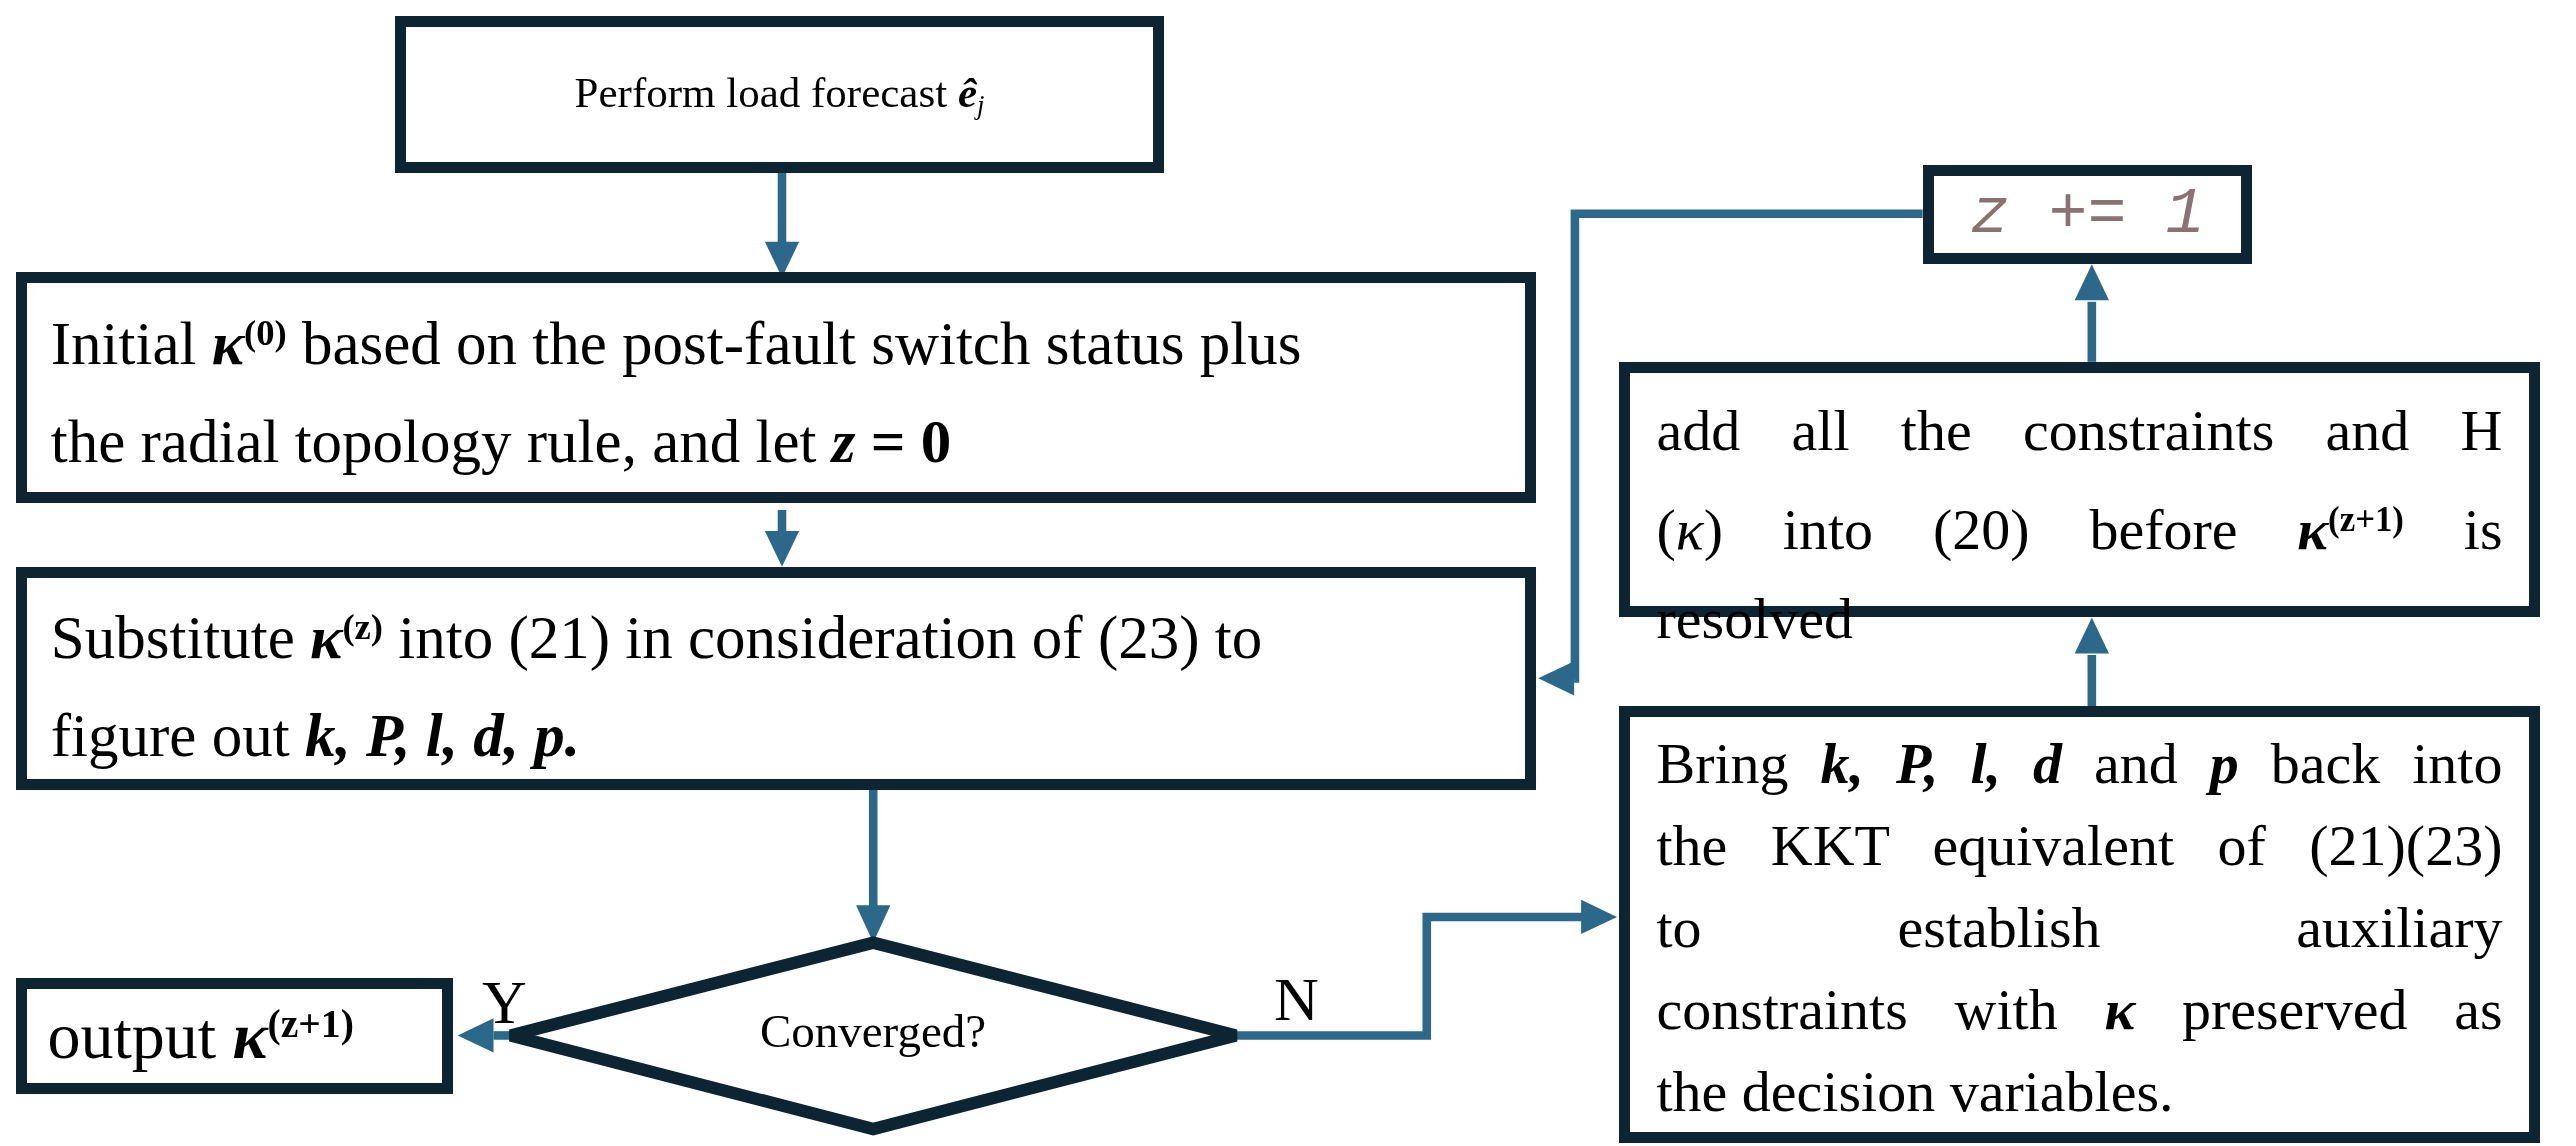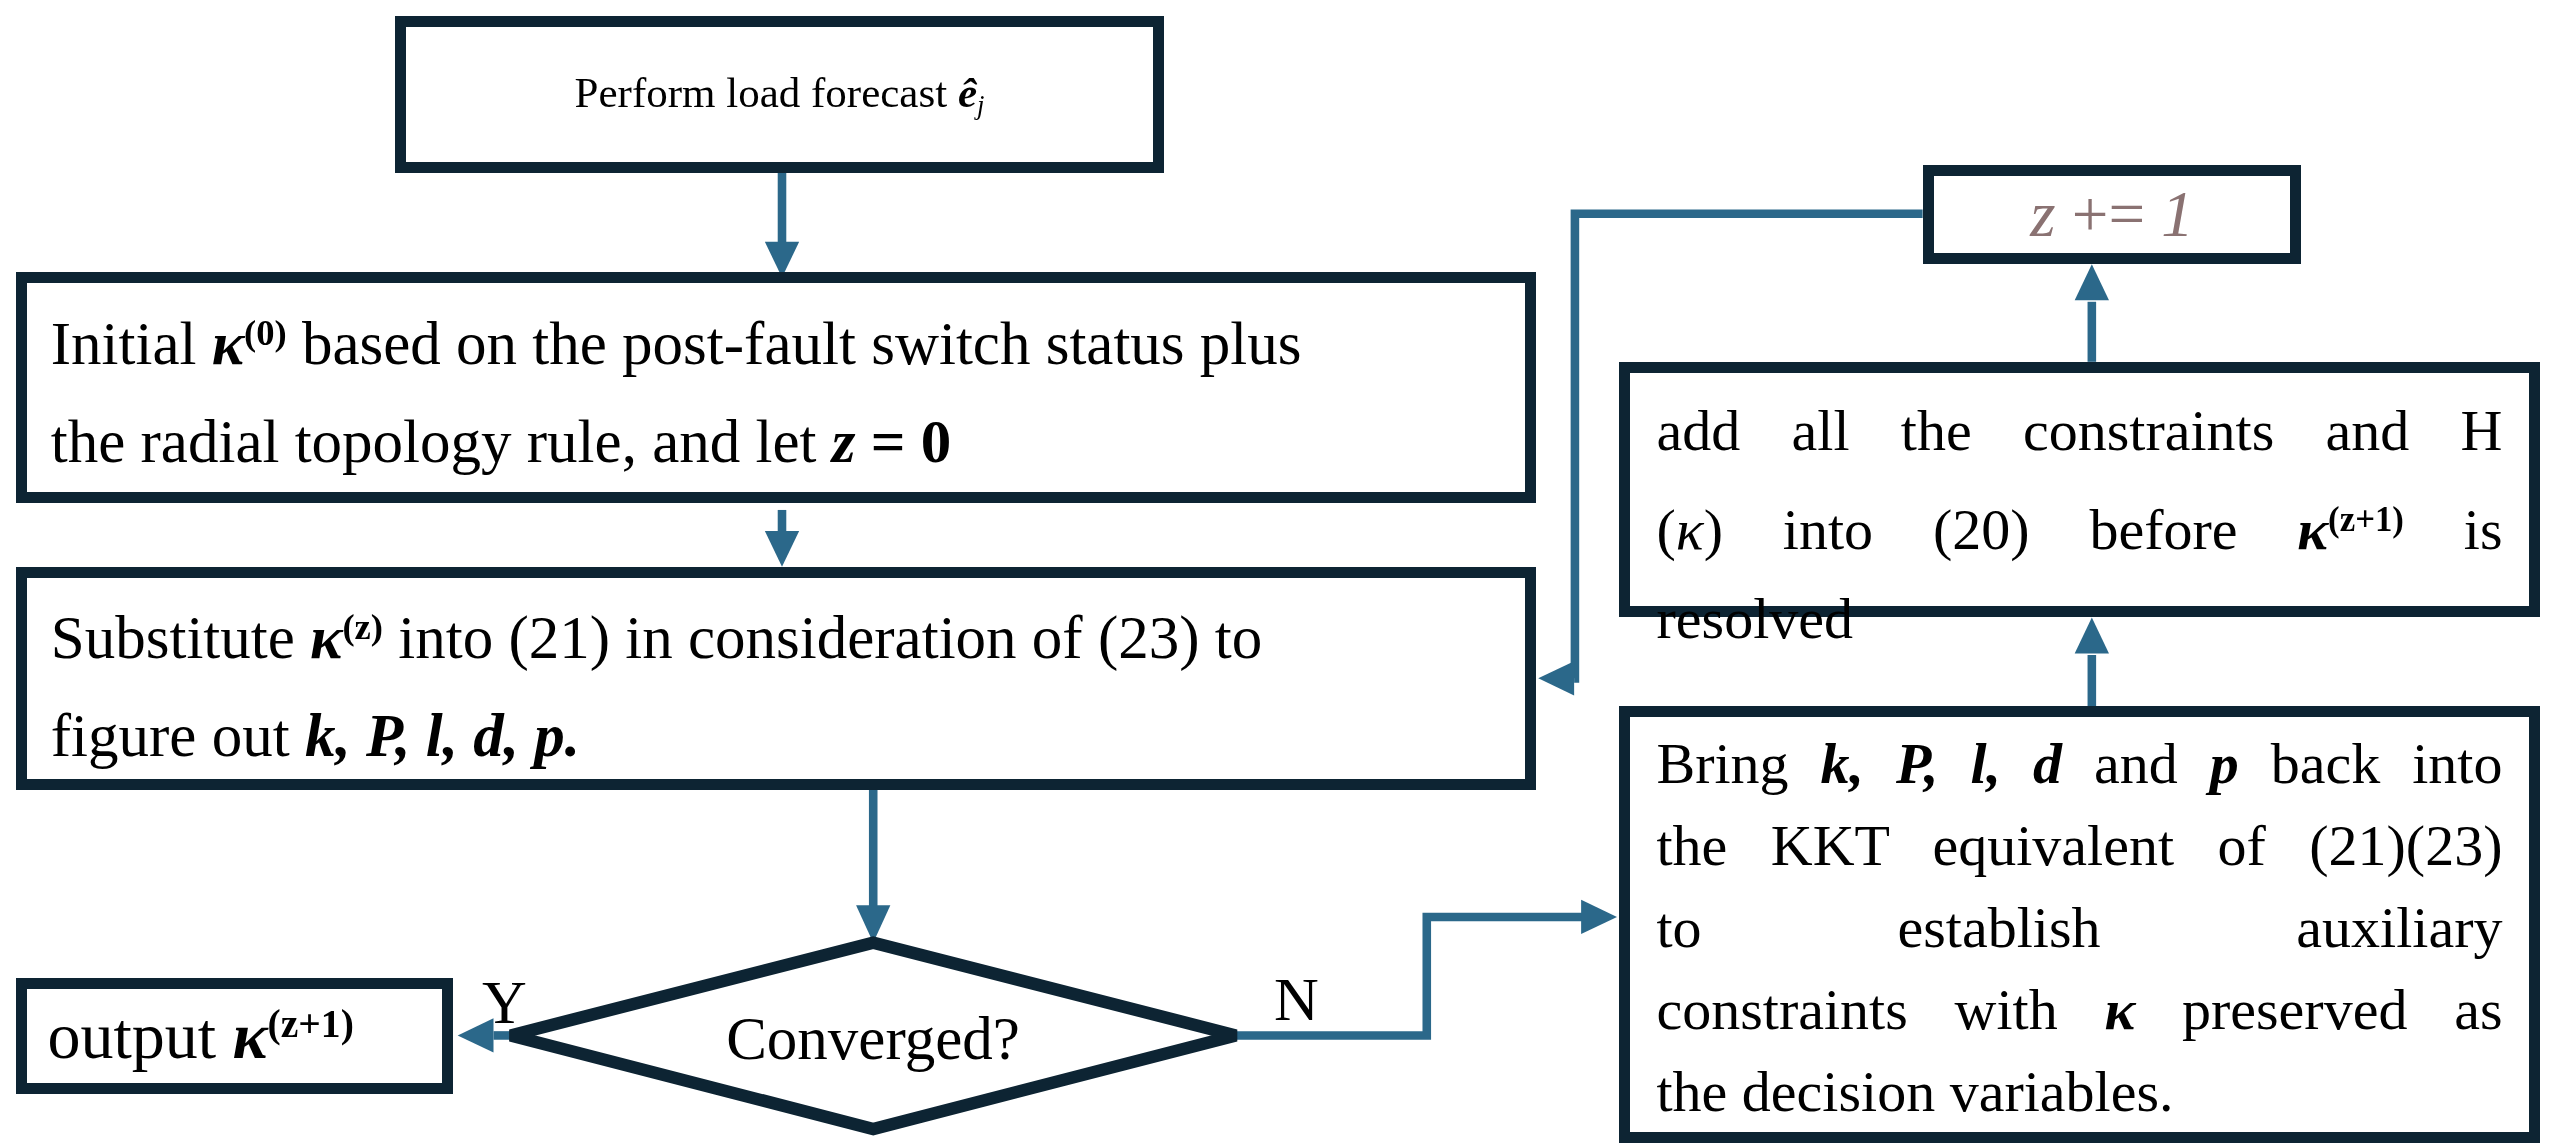--- a/index.html
+++ b/index.html
@@ -40,27 +40,27 @@
     padding-left:23.4px;font-size:61px;line-height:98px;}
   .sub-box{left:16.4px;top:567px;width:1520px;height:223px;
     display:flex;flex-direction:column;justify-content:space-between;
     padding-left:23.4px;font-size:61px;line-height:98px;}
   .output-box{left:16.4px;top:978px;width:437px;height:116px;
     display:flex;align-items:center;padding-left:20px;font-size:66px;}
   .bring-box{left:1619px;top:706px;width:921px;height:437px;
     padding:6.2px 26.5px 0 26.5px;font-size:58px;line-height:82px;}
   .add-box{left:1619px;top:362px;width:921px;height:255px;
     padding:12.5px 26.5px 0 26.5px;font-size:58px;line-height:89px;}
-  .z-box{left:1923px;top:165px;width:378px;height:99px;
+  .z-box{left:1923px;top:165px;width:329px;height:99px;
     display:flex;align-items:center;justify-content:center;
-    font-size:65px;color:var(--z-text);}
+    font-size:65px;color:var(--z-text);font-family:Liberation Mono, monospace;}
 
   .diamond-label{
     position:absolute;z-index:2;left:678px;top:1004px;width:390px;
-    text-align:center;font-size:61px;
+    text-align:center;font-size:47px;
   }
   .branch-label{position:absolute;z-index:2;font-size:62px;}
   .label-yes{left:482px;top:967px;}
   .label-no{left:1274px;top:964px;}
 
   
   .seg-n{font-weight:normal;font-style:normal;}
   .seg-b{font-weight:bold;}
   .seg-i{font-style:italic;}
   .seg-bi{font-weight:bold;font-style:italic;}

